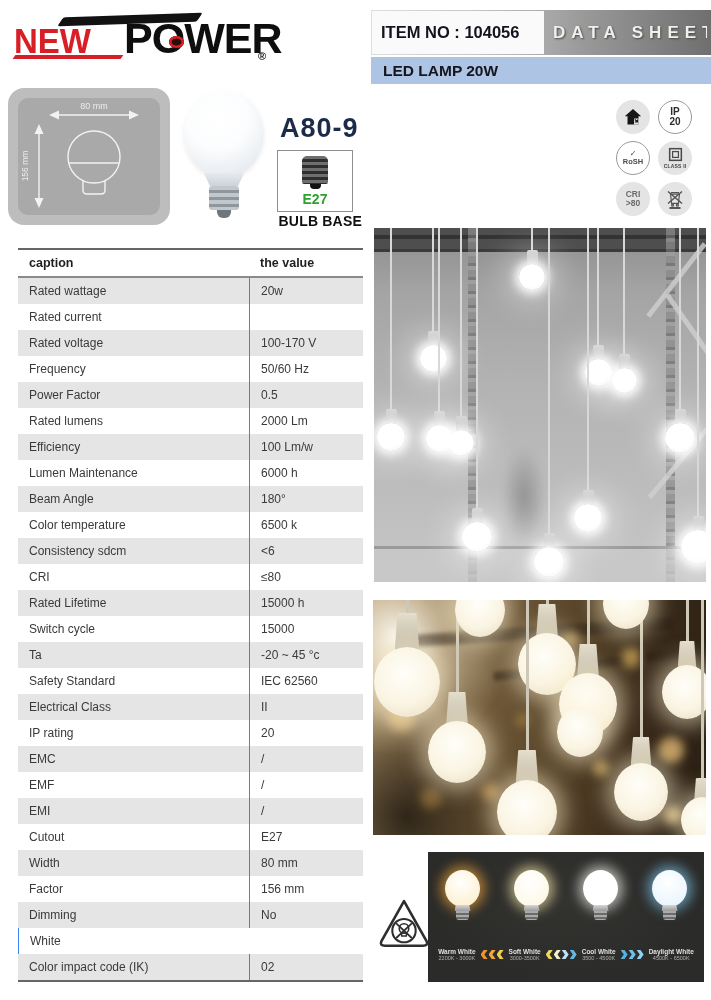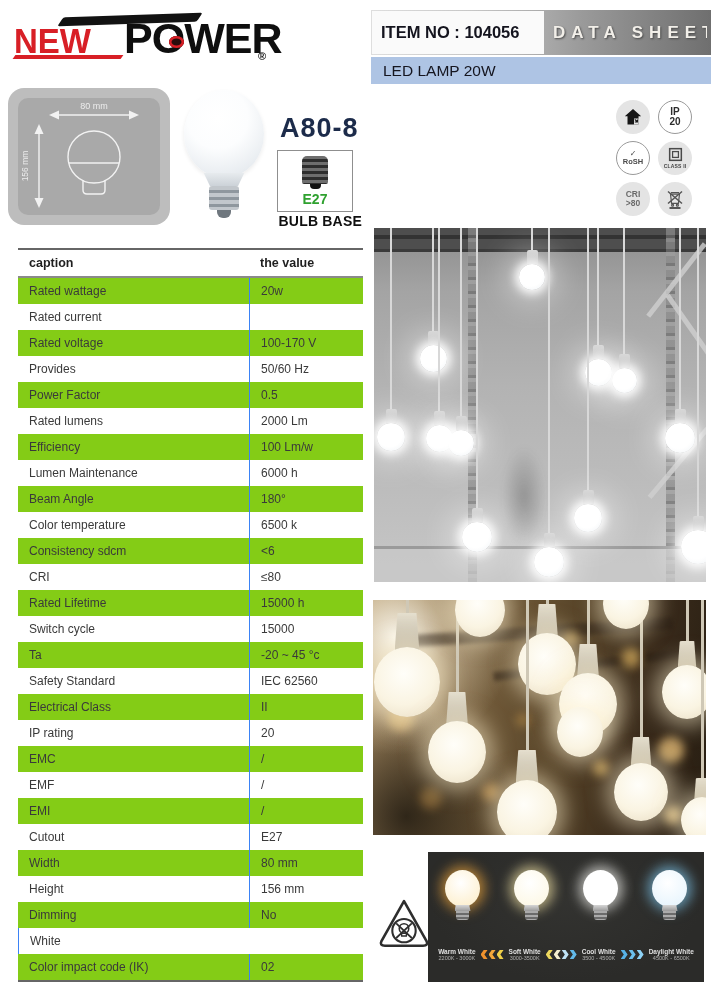--- a/index.html
+++ b/index.html
@@ -25,21 +25,21 @@
   .top-banner { position:absolute; left:371px; top:10px; width:340px; height:45px;
                 background:linear-gradient(to right,#dedede 0%,#c6c6c6 30%,#9a9a9a 62%,#6f6f6f 100%); }
   .item-no { position:absolute; left:1px; top:1px; width:172px; height:43px; background:#fafafa;
              display:flex; align-items:center; padding-left:9px;
              font-size:16.5px; font-weight:800; color:#14141e; }
   .data-sheet { position:absolute; left:182px; top:0; right:4px; height:45px; display:flex; align-items:center;
                 font-size:17px; font-weight:700; letter-spacing:6px; color:#f2efe9;
                 text-shadow:1px 1px 2px rgba(70,70,70,.95); white-space:nowrap; overflow:hidden; }
   .product-band { position:absolute; left:371px; top:57px; width:340px; height:27px; background:#aec4e4;
                   display:flex; align-items:center; padding-left:12px;
-                  font-size:15.5px; font-weight:400; color:#15151f; }
+                  font-size:15.5px; font-weight:700; color:#15151f; }
 
   
   .dim-box { position:absolute; left:8px; top:88px; width:162px; height:137px; background:#bdbdbd;
              border-radius:16px; padding:10px; }
   .dim-inner { width:100%; height:100%; background:#a9a9a9; border-radius:10px; display:flex;
                align-items:center; justify-content:center; }
   .dim-inner svg text { font-family:"Liberation Sans", sans-serif; }
 
   .bulb-photo { position:absolute; left:182px; top:90px; width:84px; height:134px;
                 display:flex; flex-direction:column; align-items:center; }
@@ -82,21 +82,21 @@
   .rosh .chk { font-size:8px; }
   .rosh .rtxt { font-size:7.5px; font-weight:700; }
   .c2cap { font-size:5px; font-weight:700; color:#444; margin-top:1px; letter-spacing:.2px; }
 
   
   .spec-table { position:absolute; left:18px; top:248px; width:345px;
                 border-top:2px solid #666; border-bottom:2px solid #666; }
   .spec-head { display:flex; height:28px; align-items:center; border-bottom:2px solid #8a8a8a;
                font-size:12.5px; font-weight:700; color:#1f1f1f; }
   .spec-row { display:flex; height:26px; align-items:center; font-size:12px; color:#3a3a3a; }
-  .spec-row.shaded { background:#84cc16; }
+  .spec-row.shaded { background:#e5e5e5; }
   .cell-label { width:231px; padding-left:11px; }
   .cell-value { flex:1; padding-left:11px; border-left:1px solid #3b82f6; align-self:stretch;
                 display:flex; align-items:center; }
   .spec-head .cell-value { border-left:none; }
 
   
   .photo1 { position:absolute; left:374px; top:228px; width:332px; height:354px; overflow:hidden;
             background:linear-gradient(180deg,#8c8c8c 0%,#a4a4a4 18%,#b3b3b3 45%,#bcbcbc 72%,#c7c7c7 100%); }
   .p1-ceiling { position:absolute; left:0; top:0; width:100%; height:24px; background:#4e4e4e;
                 border-bottom:3px solid #3a3a3a; }
@@ -195,21 +195,21 @@
     </div>
   </div>
 
   <div class="bulb-photo">
     <div class="pb-globe"></div>
     <div class="pb-neck"></div>
     <div class="pb-screw"></div>
     <div class="pb-tip"></div>
   </div>
 
-  <div class="model">A80-8</div>
+  <div class="model">A80-9</div>
 
   <div class="base-box">
     <div class="screw27"></div>
     <div class="screw27-tip"></div>
     <div class="e27-label">E27</div>
   </div>
   <div class="base-caption">BULB BASE</div>
 
 
   <div class="badges">
@@ -269,21 +269,21 @@
         </div>
         <div class="spec-row">
           <div class="cell-label">Rated current</div>
           <div class="cell-value"></div>
         </div>
         <div class="spec-row shaded">
           <div class="cell-label">Rated voltage</div>
           <div class="cell-value">100-170 V</div>
         </div>
         <div class="spec-row">
-          <div class="cell-label">Provides</div>
+          <div class="cell-label">Frequency</div>
           <div class="cell-value">50/60 Hz</div>
         </div>
         <div class="spec-row shaded">
           <div class="cell-label">Power Factor</div>
           <div class="cell-value">0.5</div>
         </div>
         <div class="spec-row">
           <div class="cell-label">Rated lumens</div>
           <div class="cell-value">2000 Lm</div>
         </div>
@@ -349,21 +349,21 @@
         </div>
         <div class="spec-row">
           <div class="cell-label">Cutout</div>
           <div class="cell-value">E27</div>
         </div>
         <div class="spec-row shaded">
           <div class="cell-label">Width</div>
           <div class="cell-value">80 mm</div>
         </div>
         <div class="spec-row">
-          <div class="cell-label">Height</div>
+          <div class="cell-label">Factor</div>
           <div class="cell-value">156 mm</div>
         </div>
         <div class="spec-row shaded">
           <div class="cell-label">Dimming</div>
           <div class="cell-value">No</div>
         </div>
         <div class="spec-row">
           <div class="cell-value">White</div>
         </div>
         <div class="spec-row shaded">

